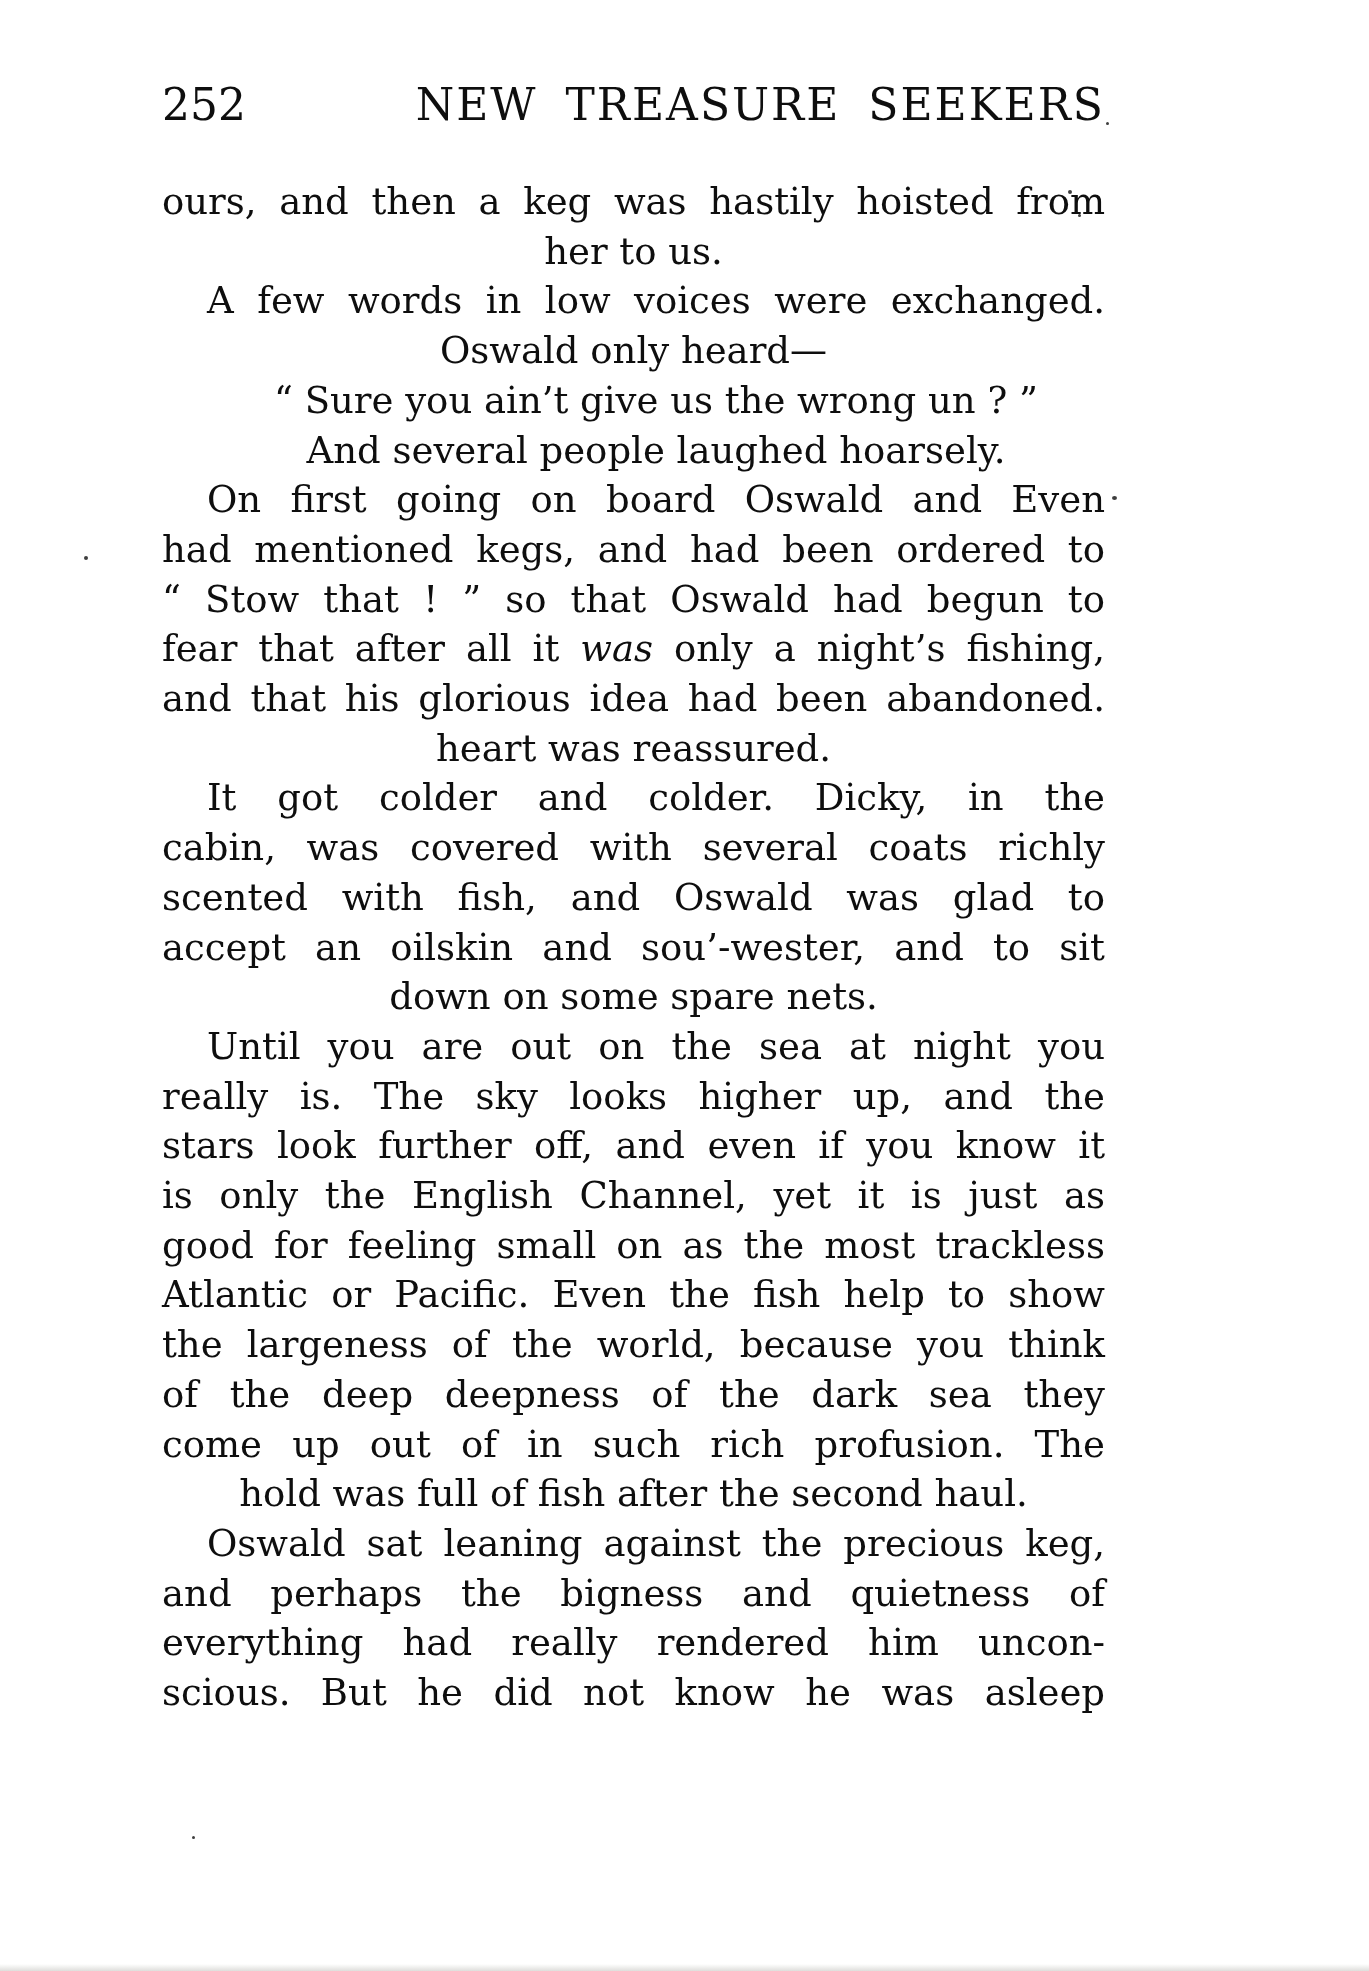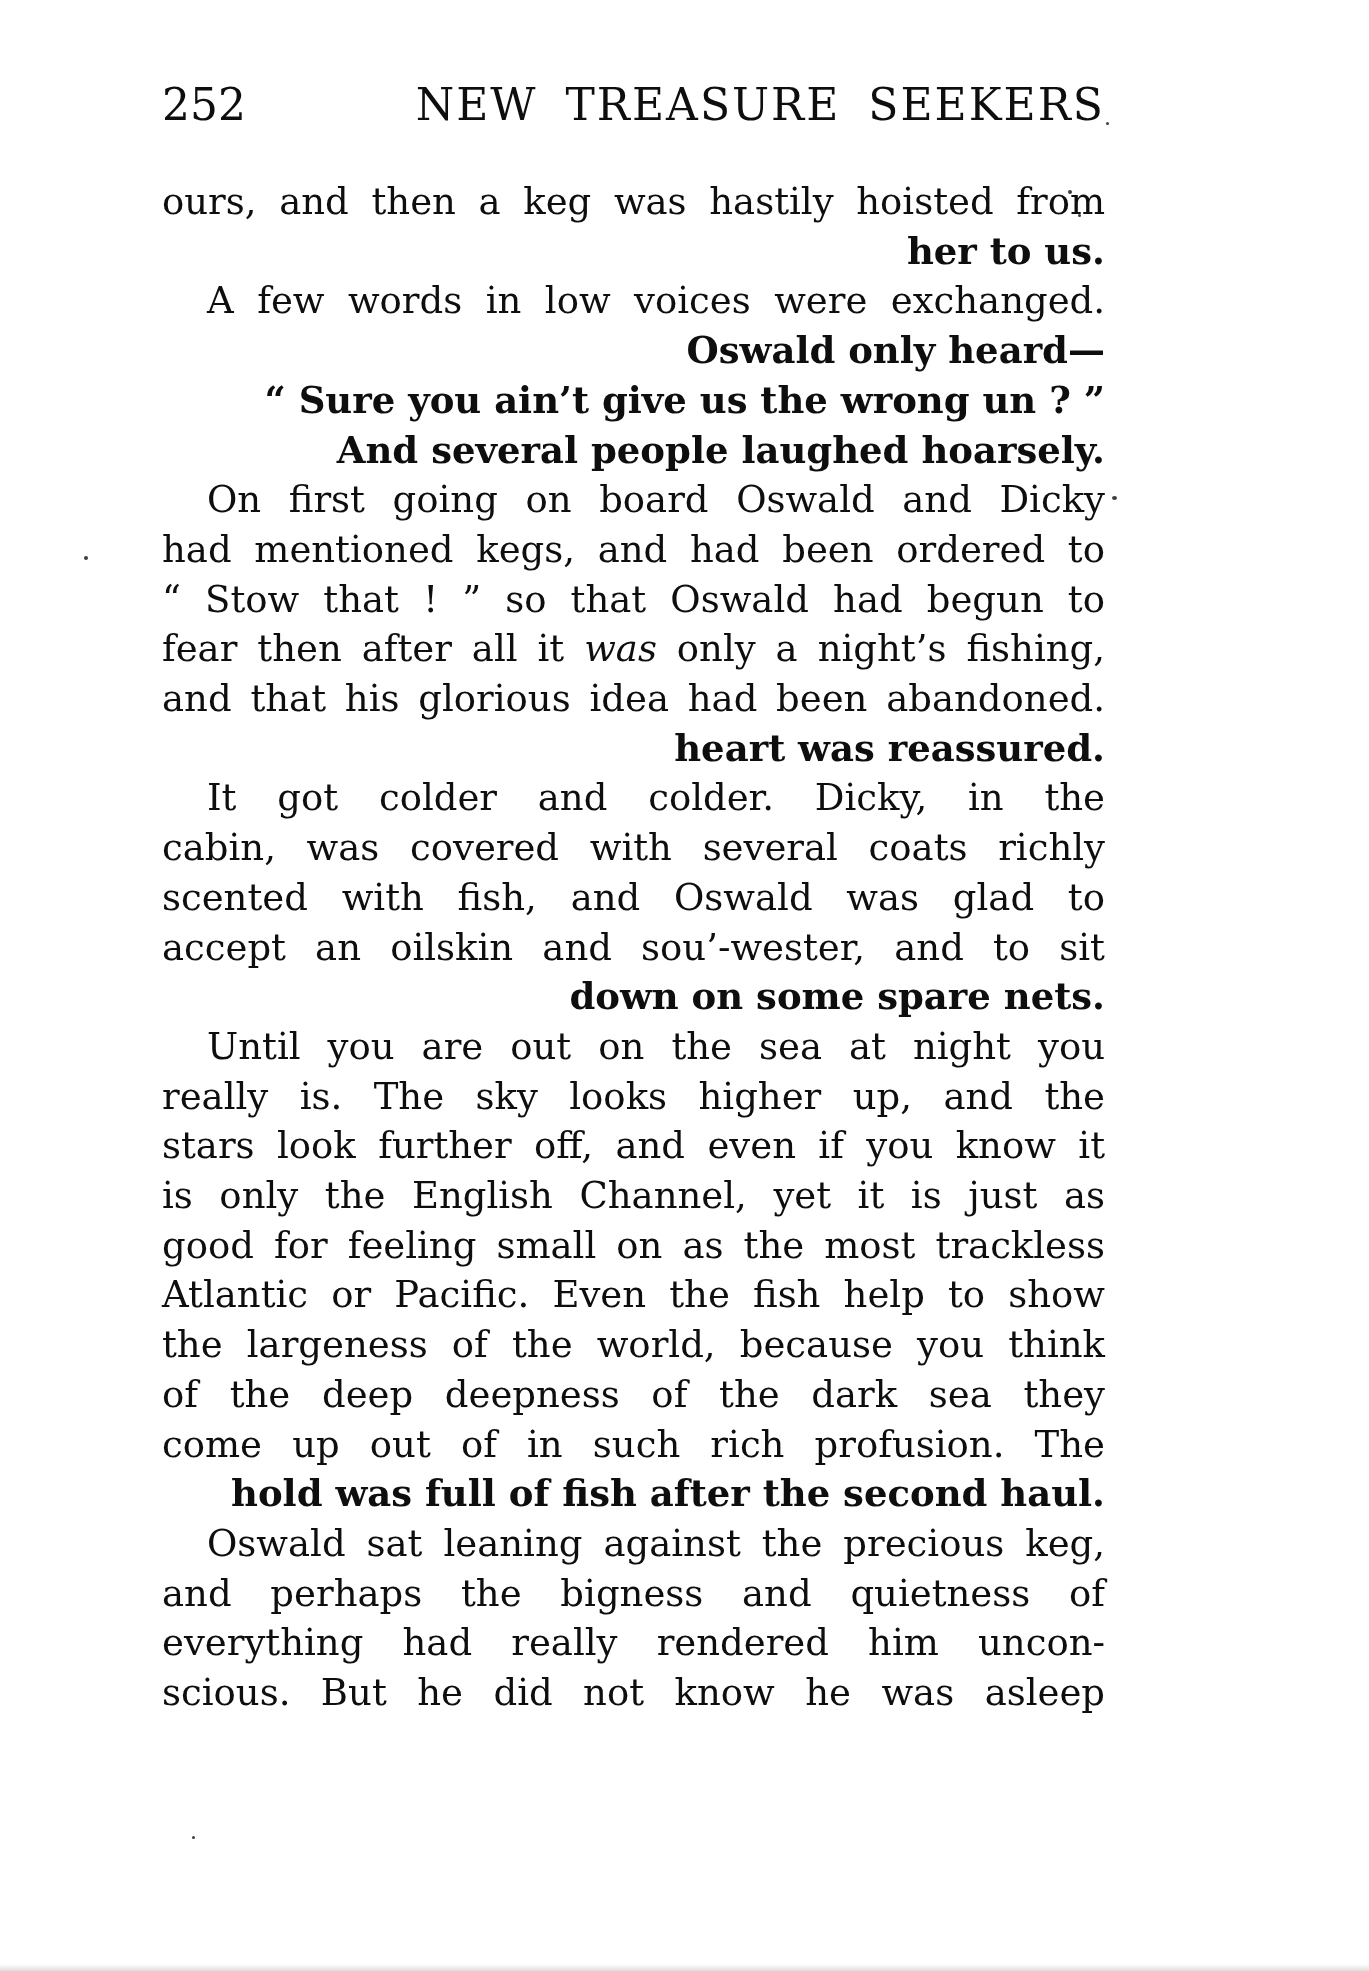--- a/index.html
+++ b/index.html
@@ -44,21 +44,21 @@
     top: 177px;
     width: 943px;
     font-size: 37px;
     line-height: 49.7px;
   }
   .line { min-height: 49.7px; }
   .j {
     text-align: justify;
     text-align-last: justify;
   }
-  .short { text-align: right; font-weight: bold; }
+  .short { text-align: center; }
   .ind { padding-left: 45px; }
   .it { font-style: italic; }
   
   .speck {
     position: absolute;
     background: #1c1c1c;
     border-radius: 50%;
     opacity: 0.85;
   }
   .sp1 { left: 1068px; top: 190px; width: 4px; height: 4px; }
@@ -85,24 +85,24 @@
     <span class="running-title">NEW TREASURE SEEKERS</span>
   </div>
 
   <div class="body-text">
     <div class="line j">ours, and then a keg was hastily hoisted from</div>
     <div class="line short">her to us.</div>
     <div class="line ind j">A few words in low voices were exchanged.</div>
     <div class="line short">Oswald only heard—</div>
     <div class="line ind short">“ Sure you ain’t give us the wrong un ? ”</div>
     <div class="line ind short">And several people laughed hoarsely.</div>
-    <div class="line ind j">On first going on board Oswald and Dicky</div>
+    <div class="line ind j">On first going on board Oswald and Even</div>
     <div class="line j">had mentioned kegs, and had been ordered to</div>
     <div class="line j">“ Stow that ! ” so that Oswald had begun to</div>
-    <div class="line j"><span>fear then after all it </span><span class="it">was</span><span> only a night’s fishing,</span></div>
+    <div class="line j"><span>fear that after all it </span><span class="it">was</span><span> only a night’s fishing,</span></div>
     <div class="line j">and that his glorious idea had been abandoned.</div>
     <div class="line short">heart was reassured.</div>
     <div class="line ind j">It got colder and colder. Dicky, in the</div>
     <div class="line j">cabin, was covered with several coats richly</div>
     <div class="line j">scented with fish, and Oswald was glad to</div>
     <div class="line j">accept an oilskin and sou’-wester, and to sit</div>
     <div class="line short">down on some spare nets.</div>
     <div class="line ind j">Until you are out on the sea at night you</div>
     <div class="line j">really is. The sky looks higher up, and the</div>
     <div class="line j">stars look further off, and even if you know it</div>

